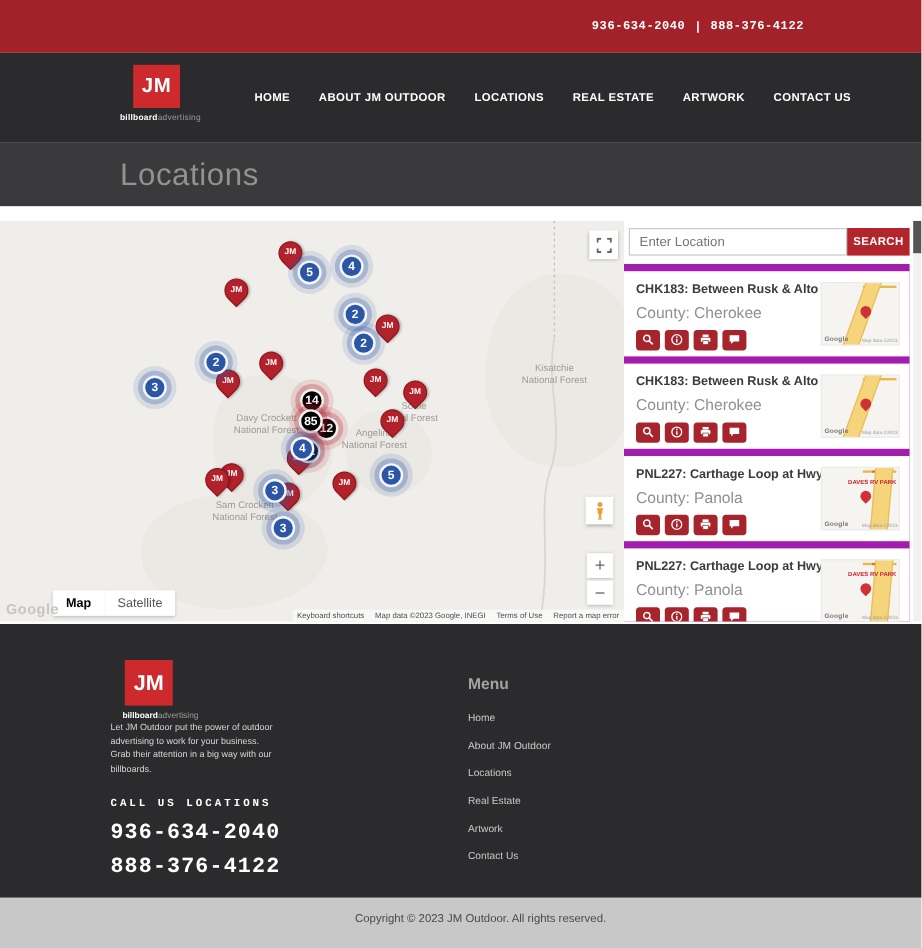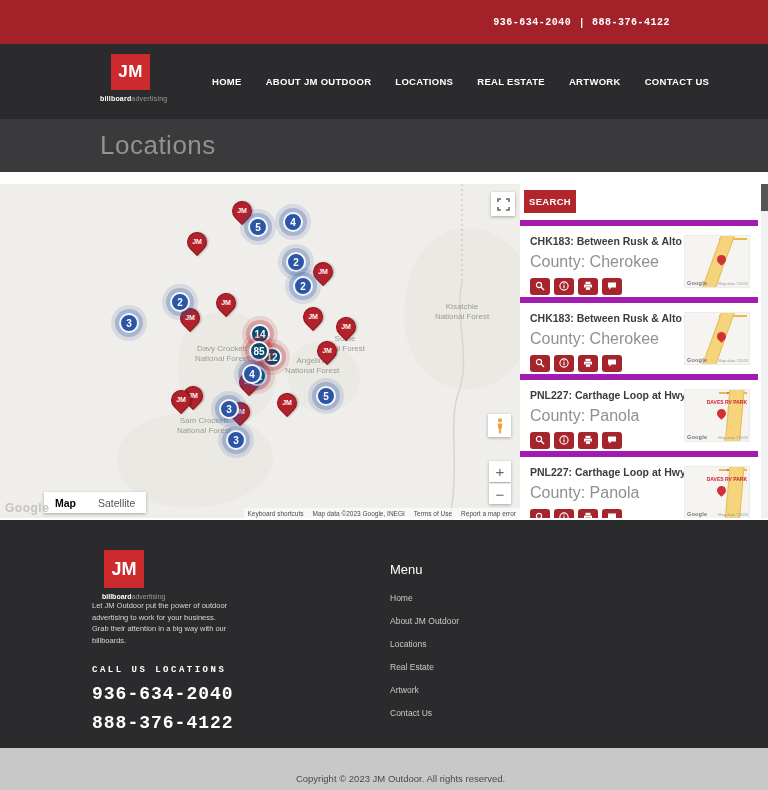--- a/index.html
+++ b/index.html
@@ -27,21 +27,21 @@
   
   .content { height:348px; background:#fff; position:relative; }
 
   .map { position:absolute; left:0; top:12px; width:520px; height:334px; background:#f0eeeb; overflow:hidden; }
   .blob { position:absolute; background:#e9e8e3; border-radius:45% 55% 50% 50%; opacity:.85; }
   .map svg.river { position:absolute; left:0; top:0; }
   .map-label { position:absolute; transform:translate(-50%,-50%); text-align:center; color:#9b9b96; font-size:8px; line-height:1.25; white-space:nowrap; }
   .mk { position:absolute; z-index:3; cursor:pointer; }
   .cluster { width:20px; height:20px; border-radius:50%; color:#fff; font-weight:bold; font-size:10px; display:flex; align-items:center; justify-content:center; border:2px solid rgba(255,255,255,.95); transform:translate(-50%,-50%); }
   .cluster.blue { background:#2b55a5; box-shadow:0 0 0 4px rgba(43,85,165,.28), 0 0 0 8px rgba(43,85,165,.13); }
-  .cluster.red  { background:#0c4a6e; box-shadow:0 0 0 4px rgba(179,33,42,.28), 0 0 0 8px rgba(179,33,42,.13); }
+  .cluster.red  { background:#000000; box-shadow:0 0 0 4px rgba(179,33,42,.28), 0 0 0 8px rgba(179,33,42,.13); }
   .pin { width:20px; height:20px; background:#b3212a; border:1px solid #8f161e; border-radius:50% 50% 50% 0; transform:translate(-50%,-55%) rotate(-45deg); box-shadow:1px 1px 2px rgba(0,0,0,.25); }
   .pin span { display:block; width:100%; text-align:center; line-height:18px; transform:rotate(45deg); color:#fff; font-size:7px; font-weight:bold; }
 
   .map-btnbox { position:absolute; left:44px; top:308px; display:flex; box-shadow:0 1px 3px rgba(0,0,0,.3); z-index:4; }
   .map-btn { height:21px; background:#fff; border:none; font-size:10.5px; padding:0 11px; cursor:pointer; color:#565656; font-family:inherit; }
   .map-btn.active { font-weight:bold; color:#000; }
   .gwm { position:absolute; left:5px; bottom:3px; font-size:12px; font-weight:bold; color:#c7c5c1; letter-spacing:.5px; z-index:4; }
   .attrib { position:absolute; right:0; bottom:0; height:10px; background:rgba(250,250,250,.8); display:flex; align-items:center; gap:9px; padding:0 4px; z-index:4; }
   .attrib span { font-size:6.5px; color:#4c4c4c; white-space:nowrap; cursor:pointer; }
   .sq-ctl { position:absolute; background:#fff; box-shadow:0 1px 3px rgba(0,0,0,.3); display:flex; align-items:center; justify-content:center; cursor:pointer; z-index:4; border:none; }
@@ -52,21 +52,21 @@
 
   
   .sidebar { position:absolute; left:520px; top:12px; width:248px; height:334px; background:#fff; overflow:hidden; }
   .searchrow { display:flex; margin:6px 10px 0 4px; }
   .searchrow input { flex:1; height:23px; border:1px solid #c9c9c9; padding:0 8px; font-size:11px; font-family:inherit; color:#333; outline:none; }
   .searchrow input::placeholder { color:#757575; }
   .searchrow button { width:52px; height:23px; background:#b2252b; color:#fff; border:none; font-size:9.5px; font-weight:bold; letter-spacing:.3px; cursor:pointer; font-family:inherit; }
   .cards { margin-top:7px; background:#a21caf; width:238px; padding-top:6px; }
   .card { position:relative; background:#fff; height:71px; margin-bottom:6px; padding:9px 10px; }
   .card-title { font-size:10.5px; font-weight:bold; color:#3c3c3c; }
-  .card-county { margin-top:6px; font-size:16px; color:#909090; }
+  .card-county { margin-top:6px; font-size:13px; color:#909090; }
   .card-actions { margin-top:7px; display:flex; gap:4px; }
   .act-btn { width:20px; height:17px; background:#a6242b; border:none; border-radius:3px; display:flex; align-items:center; justify-content:center; cursor:pointer; }
   .act-btn svg { width:10px; height:10px; }
   .thumb { position:absolute; right:8px; top:9px; width:66px; height:53px; background:#f6f4f1; border:1px solid #ececec; overflow:hidden; }
   .thumb::before { content:""; position:absolute; top:2px; left:34px; right:2px; height:2px; background:linear-gradient(90deg,#e8b84b 0 28%,#d4793f 28% 42%,#e8b84b 55% 100%); }
   .thumb .road { position:absolute; background:#f5d47c; border-left:1px solid #e6bd5a; border-right:1px solid #e6bd5a; }
   .thumb.road-diagonal .road { width:13px; height:140%; left:42%; top:-20%; transform:rotate(20deg); }
   .thumb.road-vertical .road { width:15px; height:130%; left:66%; top:-10%; transform:rotate(5deg); }
   .thumb-label { position:absolute; right:2px; top:9px; font-size:5px; color:#c23; font-weight:bold; white-space:nowrap; }
   .t-pin { position:absolute; left:50%; top:38%; width:9px; height:9px; background:#cf3136; border-radius:50% 50% 50% 0; transform:rotate(-45deg); }
@@ -78,26 +78,26 @@
   
   footer { height:228px; background:#2b2b2d; position:relative; }
   .f-left { position:absolute; left:92px; top:30px; width:240px; }
   .f-logo { width:40px; height:38px; margin-left:12px; background:#cd2a2e; color:#fff; display:flex; align-items:center; justify-content:center; font-weight:bold; font-size:18px; }
   .f-caption { margin-left:10px; margin-top:5px; font-size:7px; }
   .f-caption b { color:#fff; } .f-caption span { color:#9a9a9a; }
   .f-blurb { width:140px; font-size:7.5px; line-height:1.55; color:#d6d6d6; }
   .f-call { margin-top:18px; font-family:"Liberation Mono", monospace; font-weight:bold; font-size:9px; letter-spacing:2.5px; color:#fff; }
   .f-phone { margin-top:9px; font-family:"Liberation Mono", monospace; font-weight:bold; font-size:18px; letter-spacing:1px; color:#fff; text-decoration:none; display:block; }
   .f-menu { position:absolute; left:390px; top:42px; }
-  .f-menu h3 { color:#ffffff; font-size:13px; font-weight:normal; margin-bottom:16px; }
+  .f-menu h3 { color:#a3a3a3; font-size:13px; font-weight:bold; margin-bottom:16px; }
   .f-menu a { display:block; color:#c9c9c9; font-size:8.5px; text-decoration:none; margin-bottom:13px; cursor:pointer; }
 
   
   .bottombar { height:42px; background:#c8c8c8; text-align:center; }
-  .copyright { padding-top:25px; font-size:9.5px; color:#4a4a4a;margin-left:33px; }
+  .copyright { padding-top:12px; font-size:9.5px; color:#4a4a4a;margin-left:33px; }
   .credit { margin-top:4px; display:flex; align-items:center; justify-content:center; gap:4px; font-size:8px; color:#8b8b8b; }
   .credit b { color:#3f3f3f; font-size:8px; }
   .mm-logo svg { display:block; }
 </style>
 </head>
 <body>
 
 <div class="topbar">
   <a href="#">936-634-2040</a>
   <span class="sep">|</span>
@@ -290,20 +290,21 @@
     <div class="attrib">
       <span>Keyboard shortcuts</span>
       <span>Map data ©2023 Google, INEGI</span>
       <span>Terms of Use</span>
       <span>Report a map error</span>
     </div>
   </div>
 
   <aside class="sidebar">
     <div class="searchrow">
+      <input type="text" placeholder="Enter Location" style="">
       <button>SEARCH</button>
     </div>
     <div class="cards" id="cards">
         <div class="card">
           <div class="card-title">CHK183: Between Rusk &amp; Alto</div>
           <div class="card-county">County: Cherokee</div>
           <div class="card-actions">
             <button class="act-btn">
               <span><svg viewBox="0 0 10 10">
                   <circle cx="4" cy="4" r="2.6" fill="none" stroke="#fff" stroke-width="1.2"></circle>

